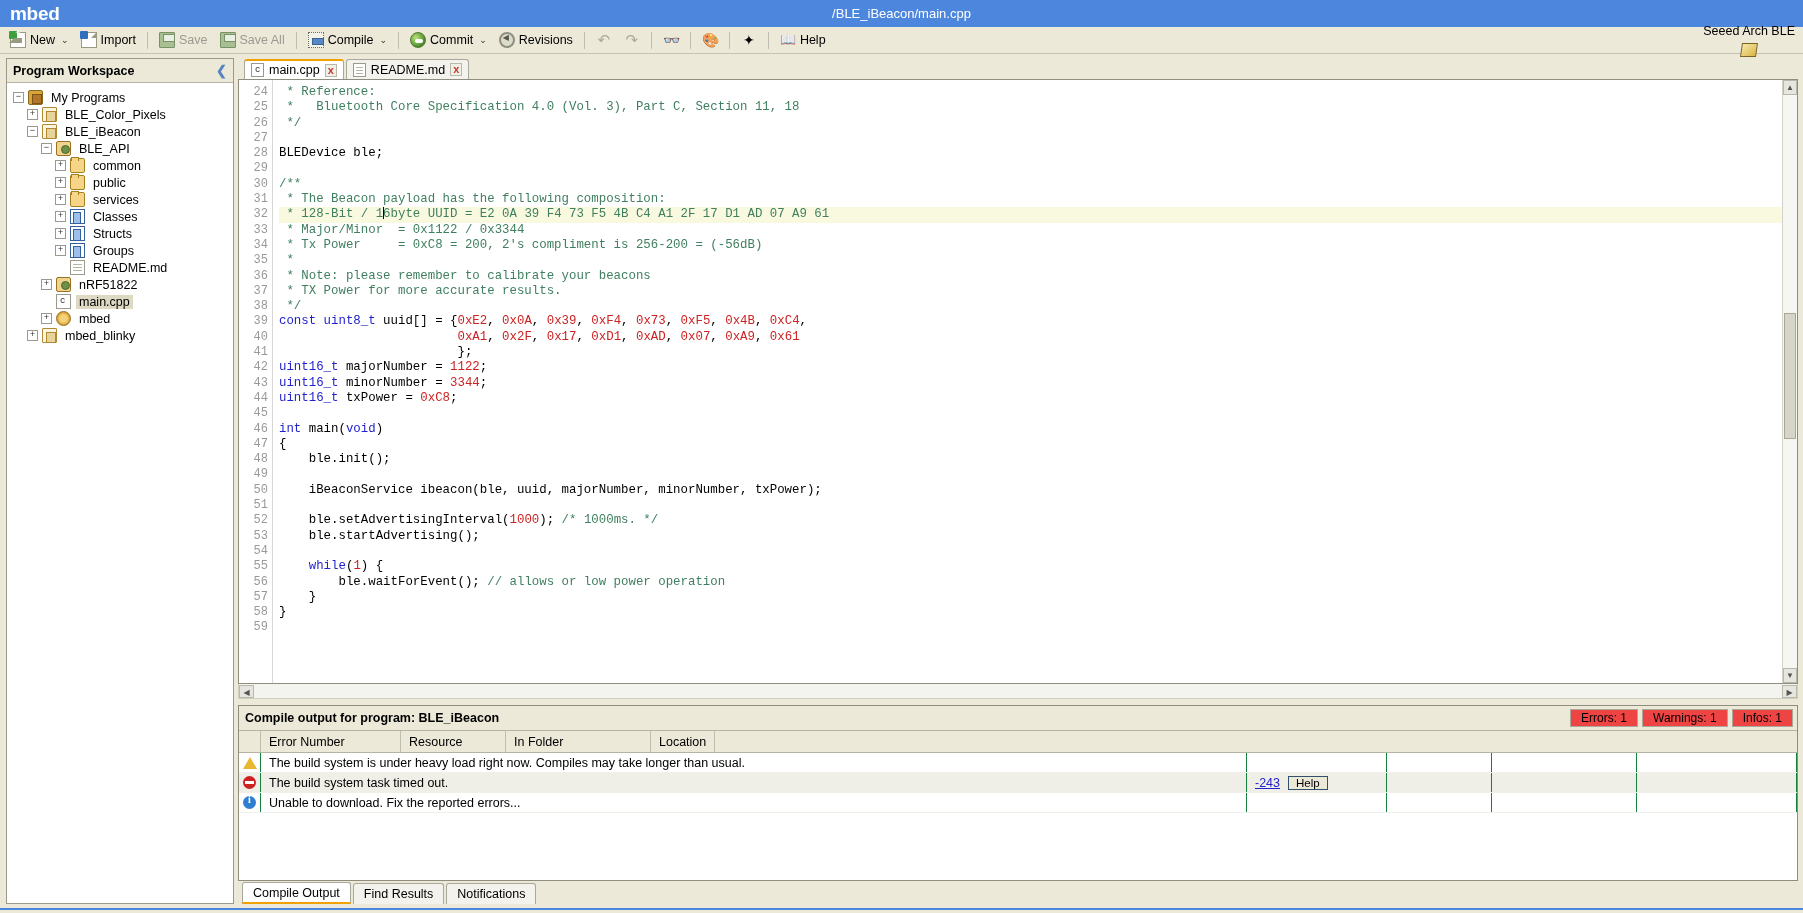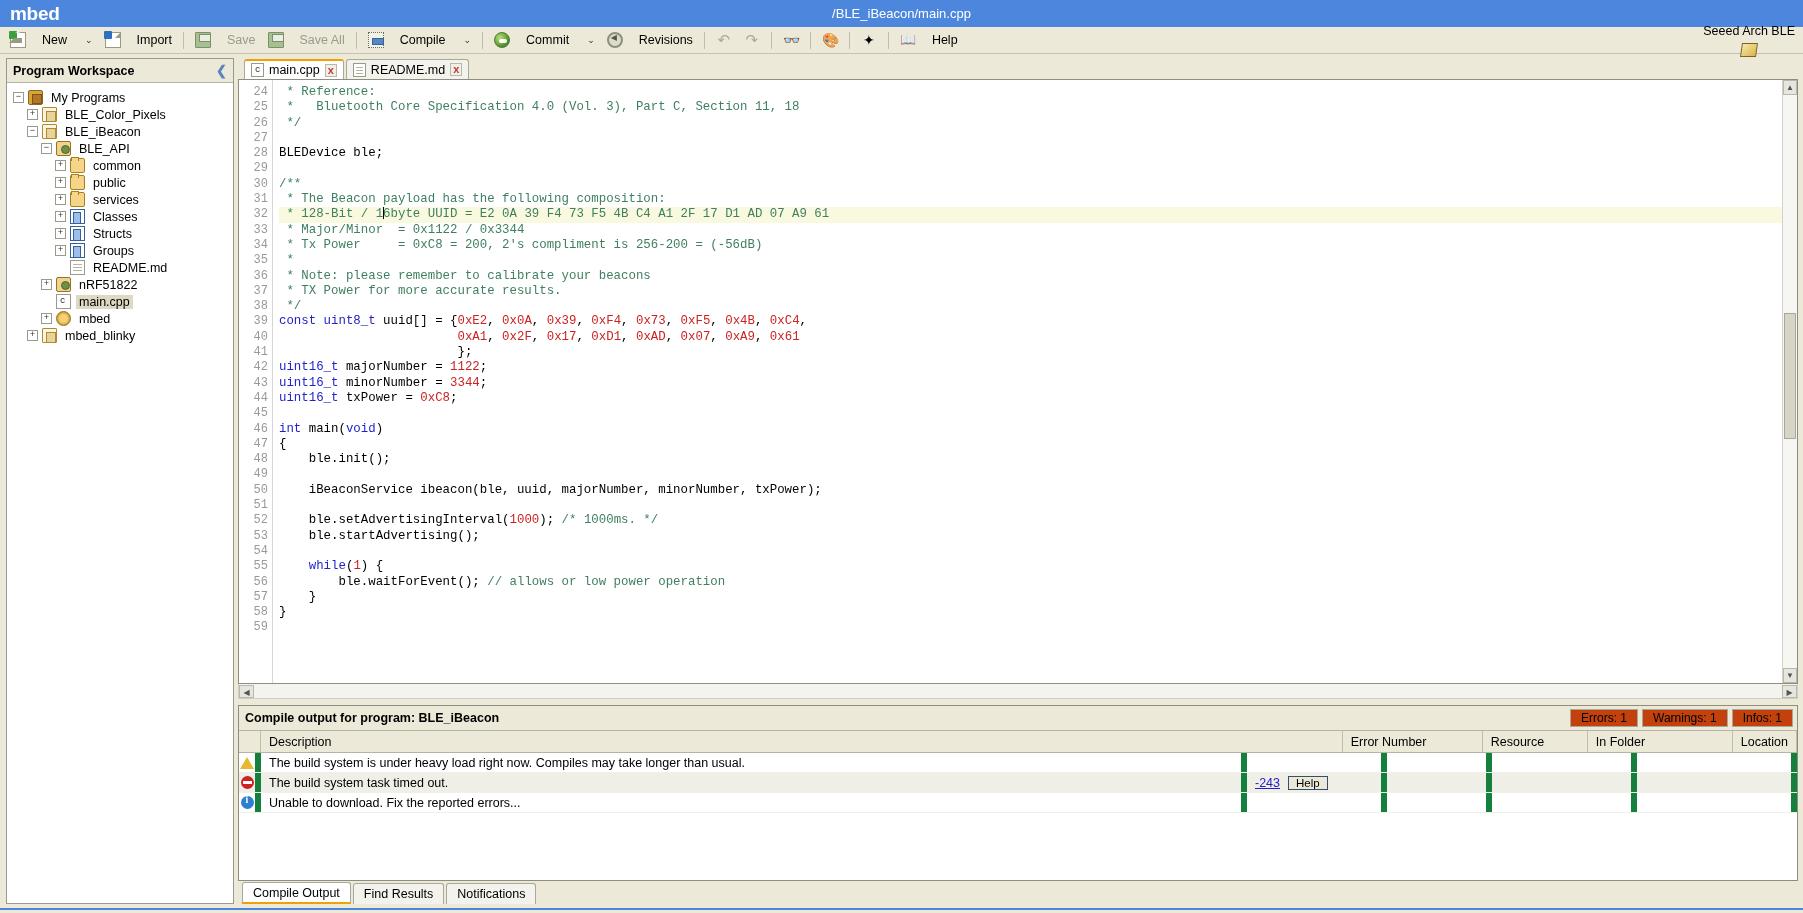--- a/index.html
+++ b/index.html
@@ -27,21 +27,21 @@
   }
 
   
   #toolbar {
     height:27px; background:#ece9d8;
     border-bottom:1px solid #c6c3b6;
     display:flex; align-items:center; padding:0 4px;
     position:relative;
   }
   .tb-btn {
-    display:flex; align-items:center; gap:16px;
+    display:flex; align-items:center; gap:4px;
     height:21px; padding:0 5px; cursor:default;
     white-space:nowrap; font-size:12.5px; color:#000;
     border:1px solid transparent;
   }
   .tb-btn.disabled { color:#9b9a90; }
   .tb-sep { width:1px; height:17px; background:#c0bdb0; margin:0 5px; }
   .caret { font-size:9px; margin-left:2px; color:#333; }
   .tb-ico { width:16px; height:16px; display:inline-block; position:relative; flex:0 0 16px; }
 
   
@@ -199,35 +199,35 @@
   #output {
     flex:1; margin-top:6px; display:flex; flex-direction:column; min-height:0;
     border:1px solid #8e8d80; background:#fff;
   }
   #out-head {
     height:25px; background:#ece9d8; border-bottom:1px solid #b5b3a4;
     display:flex; align-items:center; justify-content:space-between; padding:0 4px 0 6px;
   }
   #out-title { font-weight:bold; font-size:12.5px; }
   #counters { display:flex; gap:4px; }
-  .counter { border:1px solid #a9a89b; background:#c2410c; padding:1px 10px;
+  .counter { border:1px solid #a9a89b; background:#ef4444; padding:1px 10px;
              font-size:12px; cursor:default; }
   #out-cols {
     height:22px; background:#ece9d8; border-bottom:1px solid #b5b3a4;
     display:flex; align-items:center; font-size:12.5px;
   }
   .ocol { border-right:1px solid #bfbdae; height:100%; display:flex; align-items:center;
           padding:0 8px; }
   .ocol.icon-col { width:22px; flex:0 0 22px; padding:0; }
   #out-rows { flex:1; background:#fff; overflow:hidden; }
   .orow { height:20px; display:flex; align-items:center; font-size:12.5px;
           border-bottom:1px solid #f0efe8; }
   .orow.alt { background:#f0efe7; }
   .ocell { height:100%; display:flex; align-items:center; padding:0 8px;
-           border-right:6px solid #15803d; }
+           border-right:1px solid #15803d; }
   .ocell.icon-col { width:22px; flex:0 0 22px; padding:0; justify-content:center; }
   .sev { width:13px; height:13px; display:inline-block; position:relative; }
   .sev-warn { width:0;height:0;border-left:7px solid transparent;border-right:7px solid transparent;
               border-bottom:12px solid #e8b830; }
   .sev-err { width:13px;height:13px;border-radius:50%;background:#cc2222; }
   .sev-err:after{content:"";position:absolute;left:2px;top:5px;width:9px;height:3px;background:#fff;}
   .sev-info { width:13px;height:13px;border-radius:50%;background:#2f7fd0; }
   .sev-info:after{content:"i";position:absolute;left:0;right:0;top:-2px;text-align:center;
                   color:#fff;font-size:10px;font-weight:bold;font-family:"Liberation Serif",serif;}
   .errlink { color:#2222cc; text-decoration:underline; cursor:default; }
@@ -482,21 +482,20 @@
       <div id="out-head">
         <span id="out-title">Compile output for program: BLE_iBeacon</span>
         <span id="counters">
             <span class="counter">Errors: 1</span>
             <span class="counter">Warnings: 1</span>
             <span class="counter">Infos: 1</span>
           </span>
       </div>
       <div id="out-cols">
           <div class="ocol icon-col"></div>
-          <div class="ocol" style="flex: 1 1 0%;">Description</div>
           <div class="ocol" style="width: 140px;">Error Number</div>
           <div class="ocol" style="width: 105px;">Resource</div>
           <div class="ocol" style="width: 145px;">In Folder</div>
           <div class="ocol" style="width: auto;">Location</div>
         </div>
       <div id="out-rows">
           <div class="orow">
             <div class="ocell icon-col">
               <span class="sev sev-warn"></span>
             </div>

